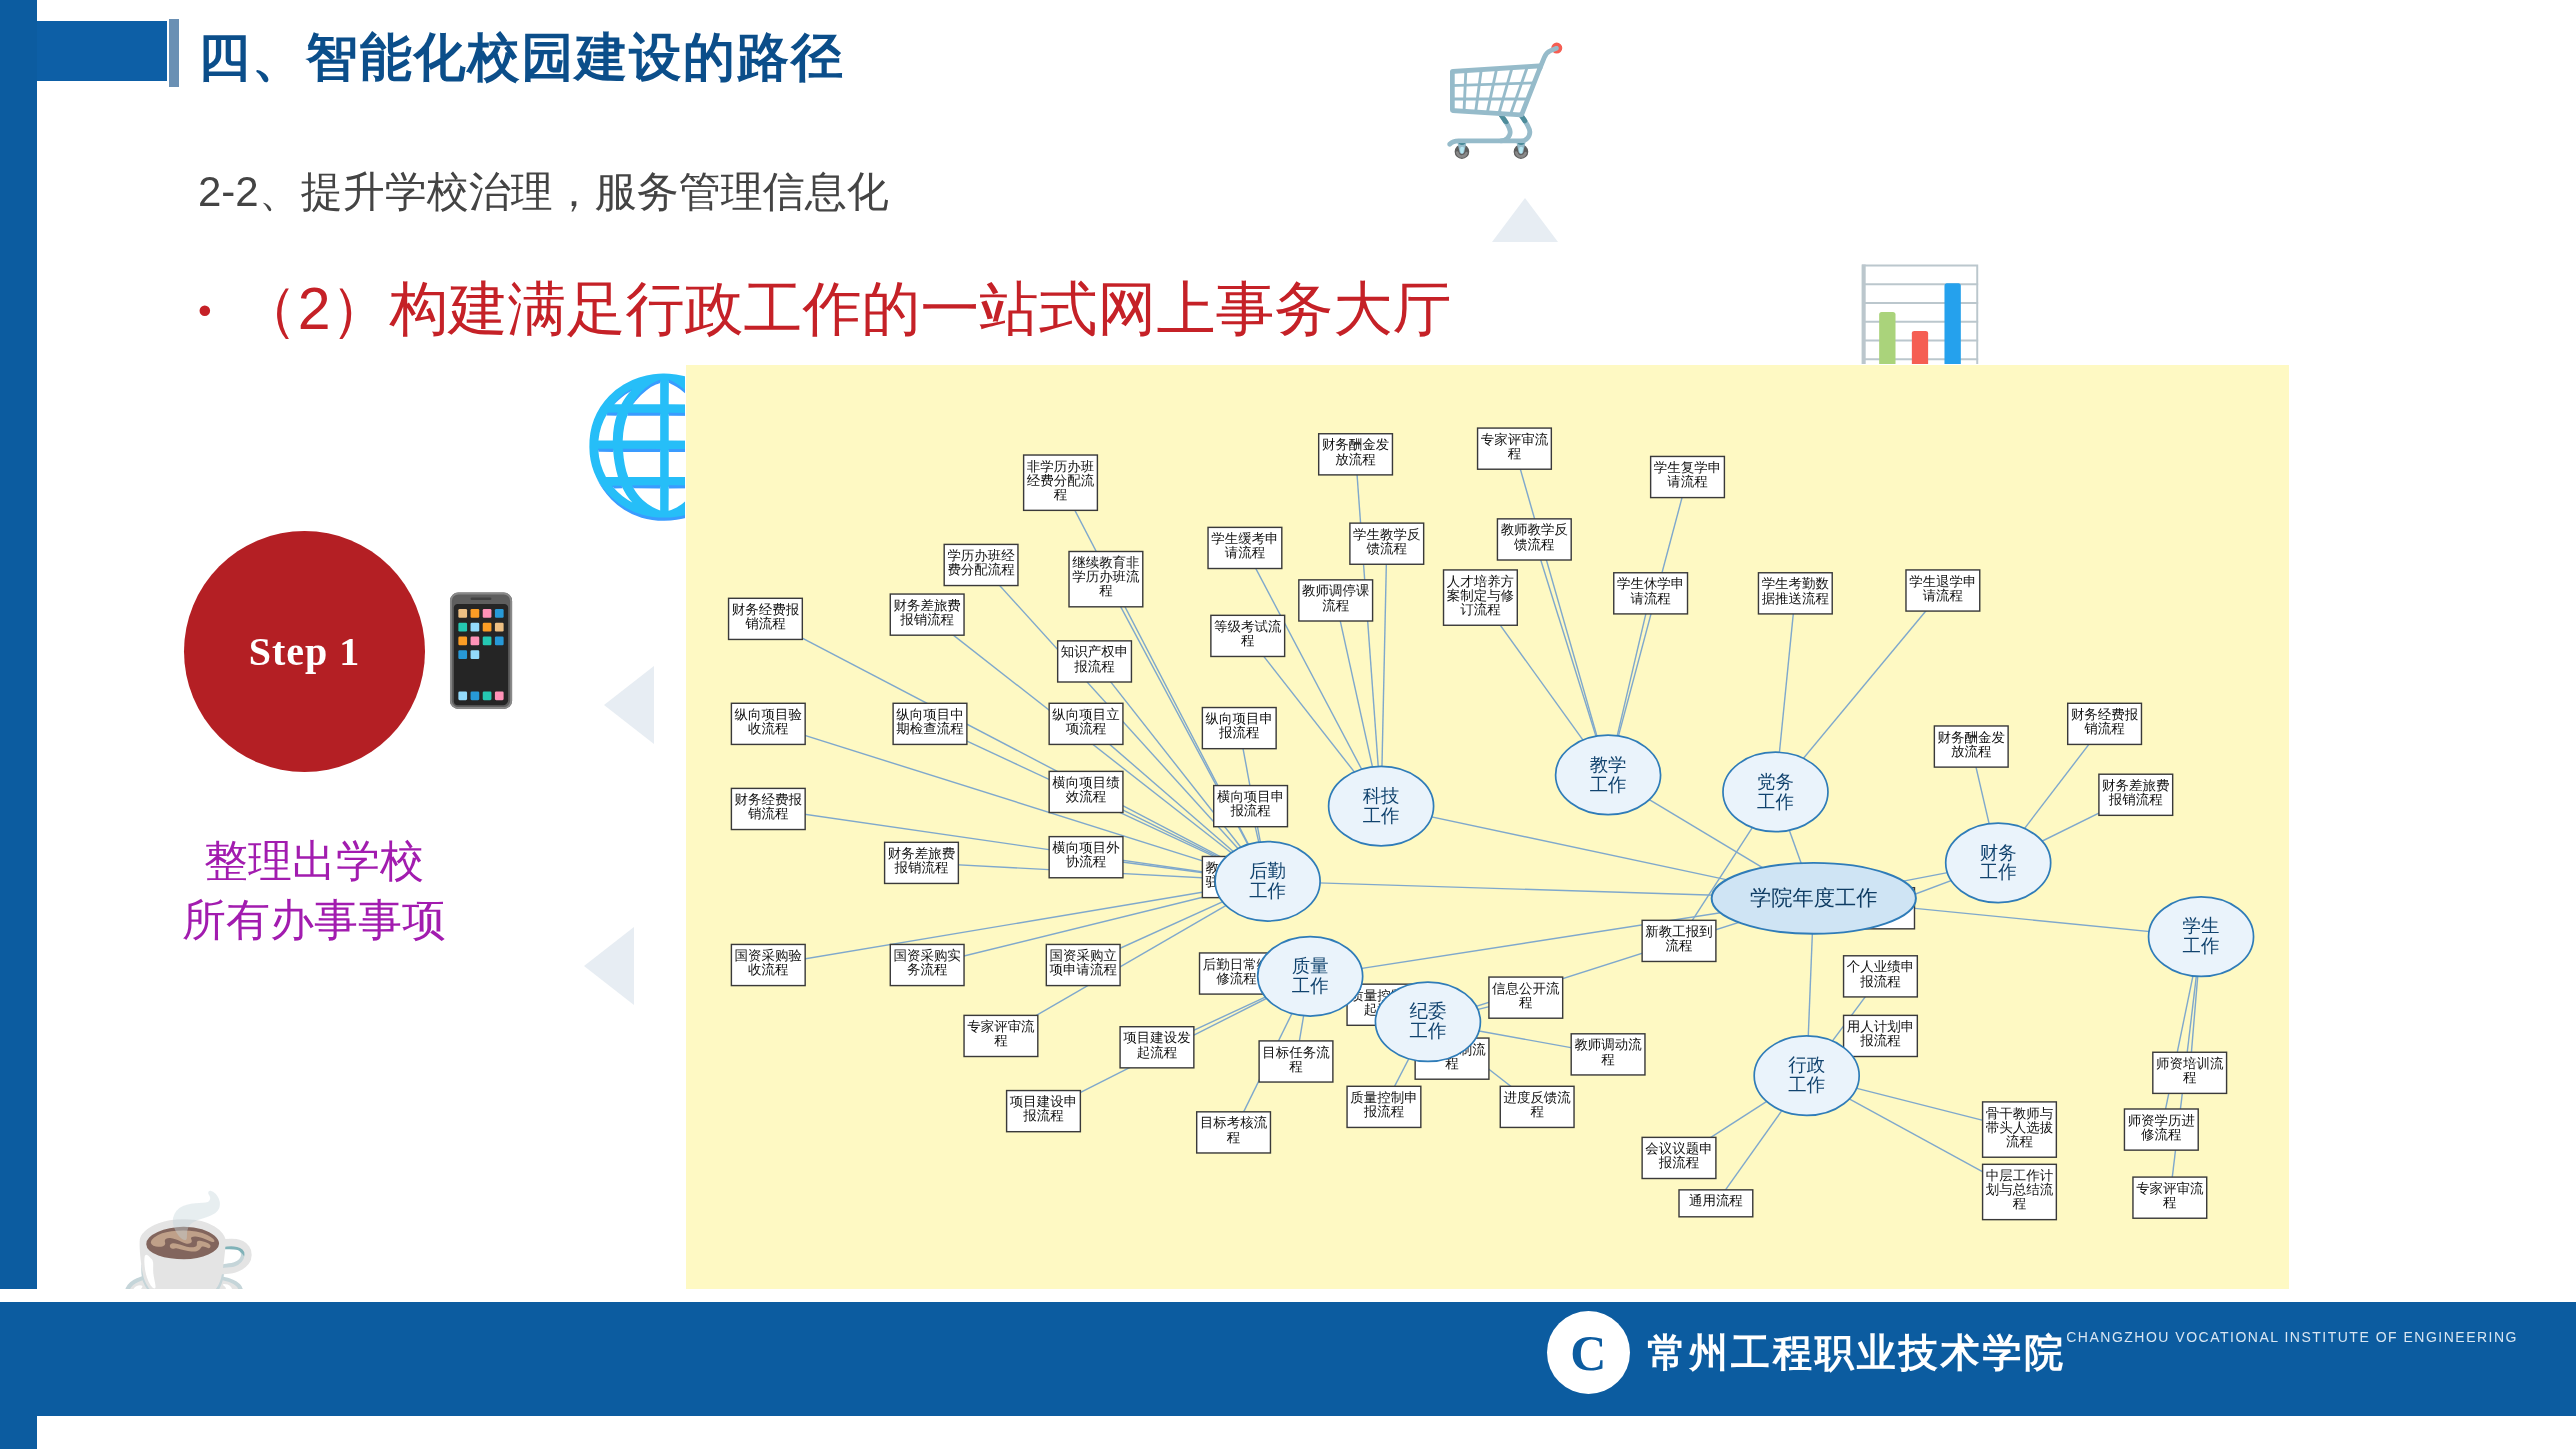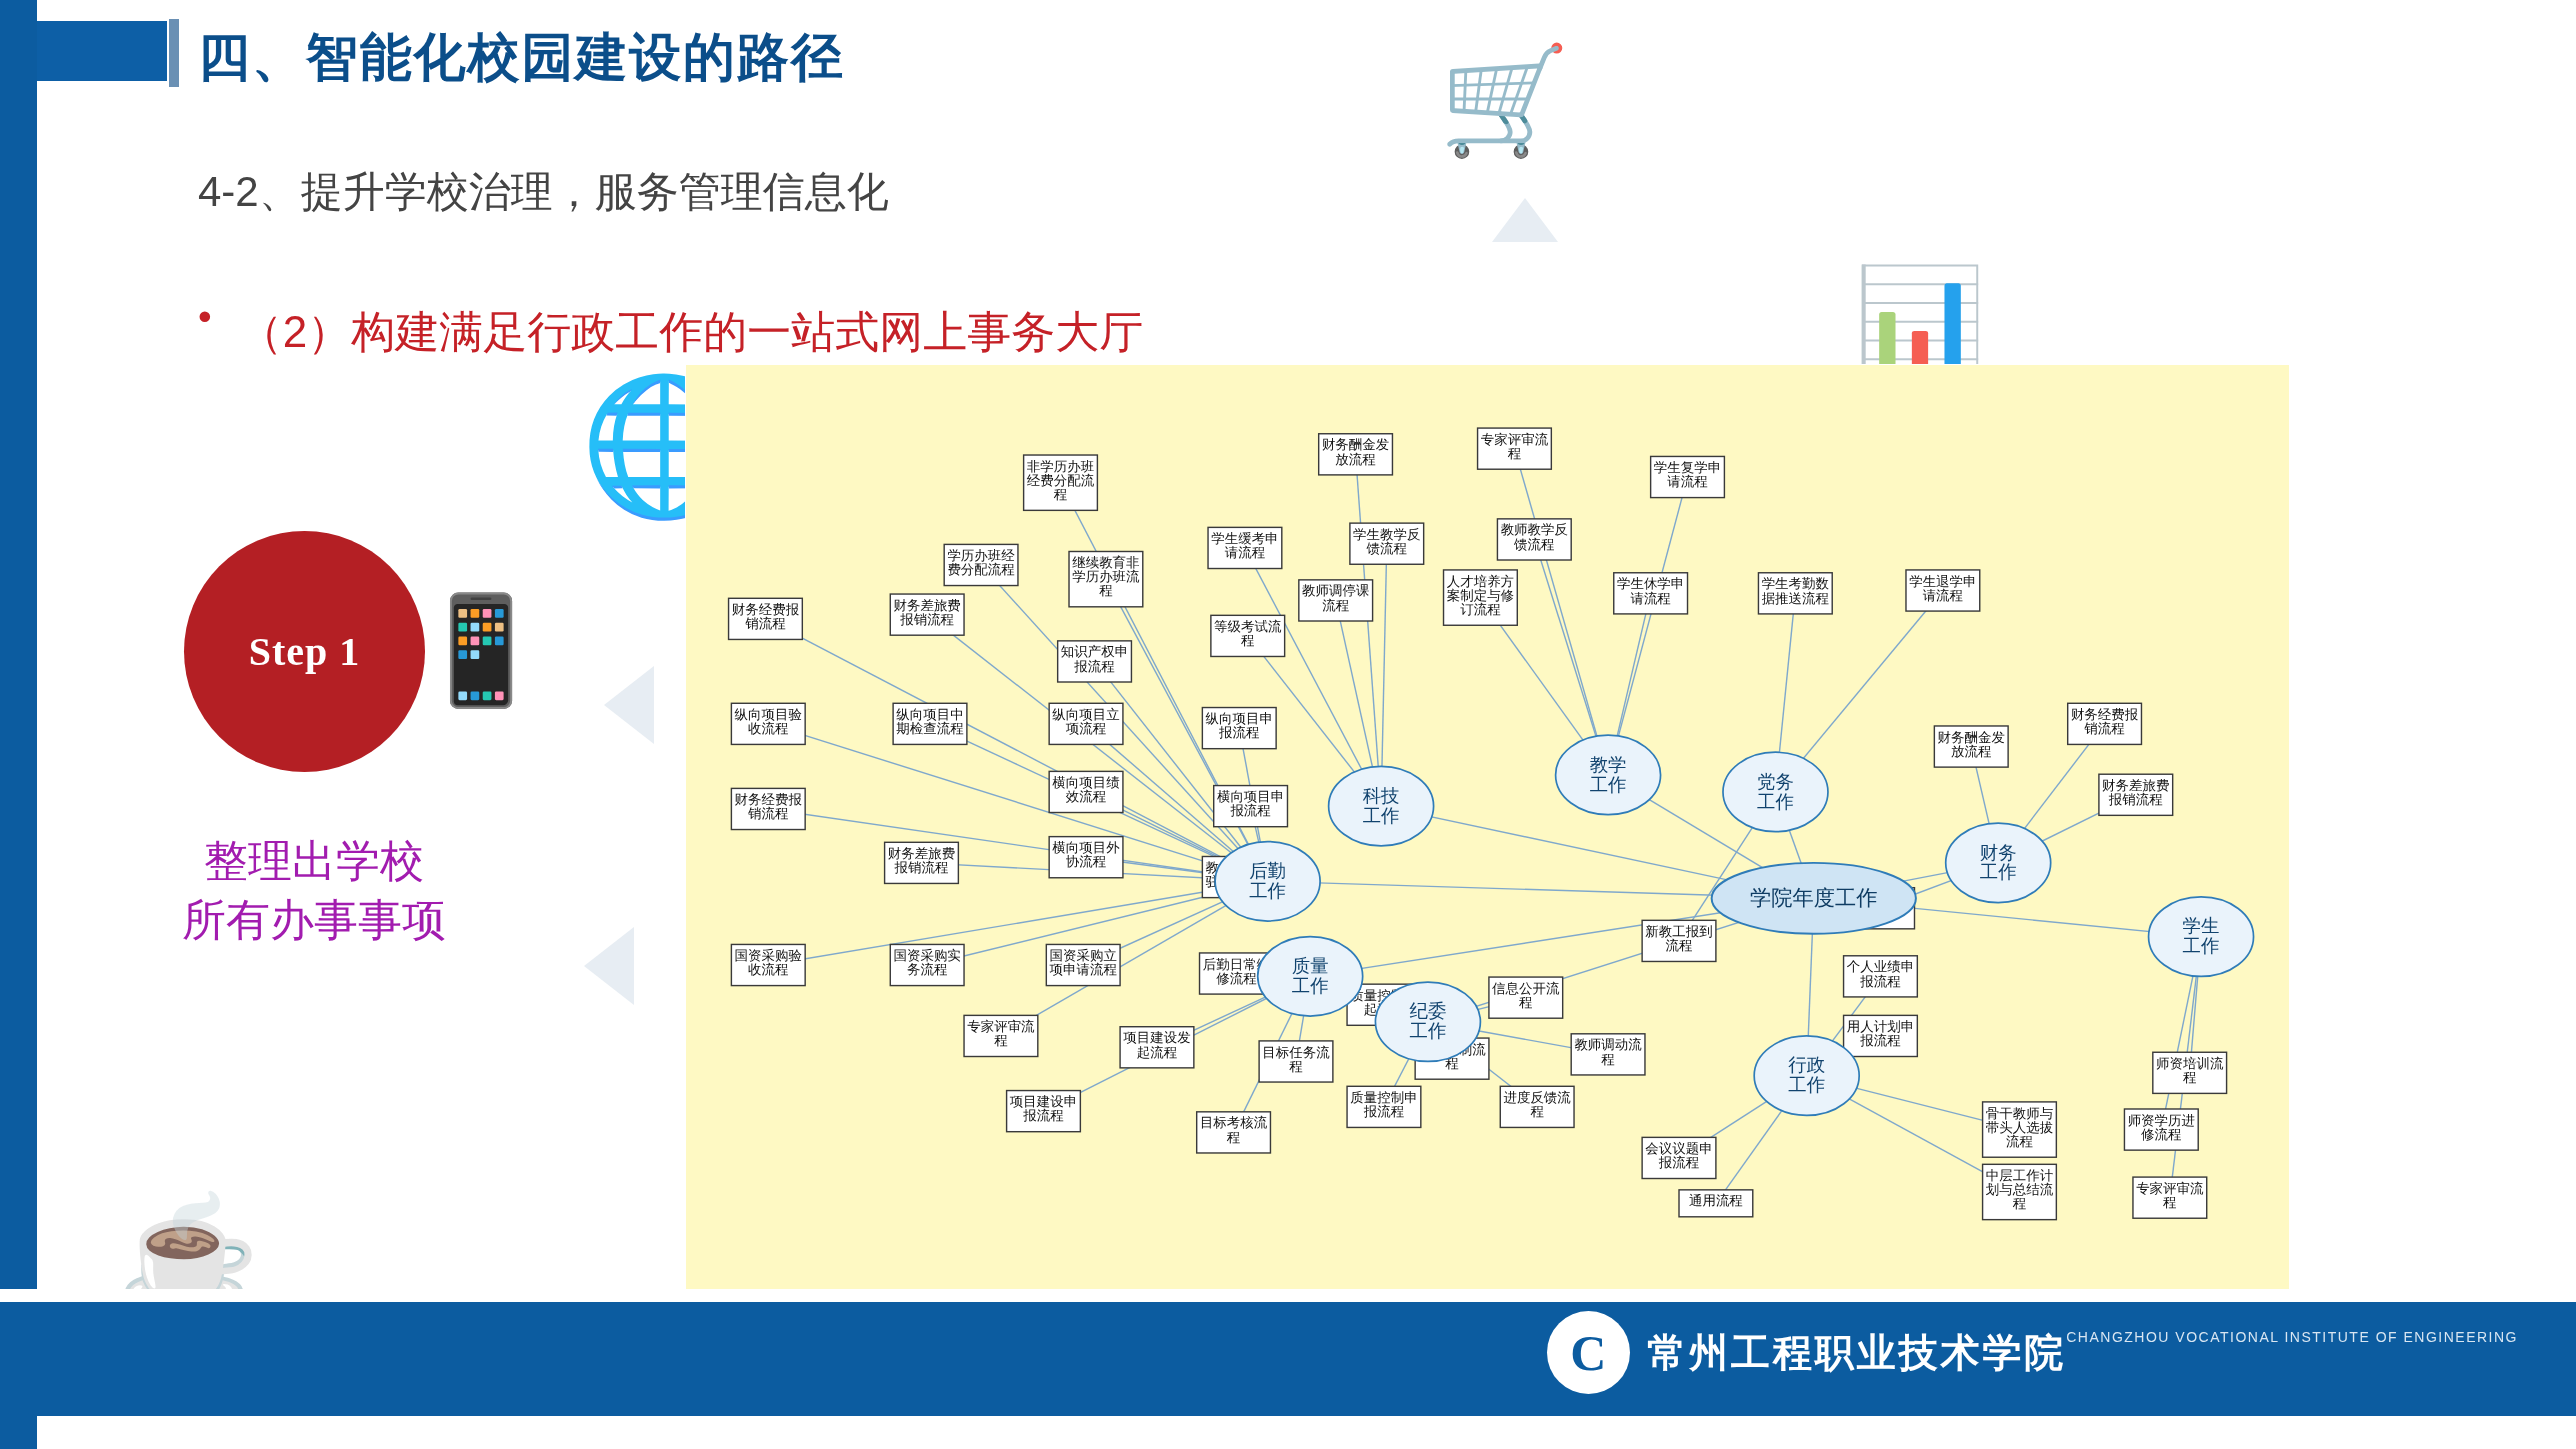--- a/index.html
+++ b/index.html
@@ -63,23 +63,22 @@
     align-items: center;
     gap: 27px;
     white-space: nowrap;
   }
   .bullet-dot {
     font-size: 39px;
     color: #c52127;
     line-height: 1;
   }
   .bullet-text {
-    font-size: 44px;
+    font-size: 59px;
     color: #c52127;
-    margin-top: 33px;
   }
 
   
   .wm {
     position: absolute;
     color: #dfe7ee;
     opacity: .85;
     pointer-events: none;
   }
   .wm-globe { left: 580px; top: 367px; font-size: 135px; color: #e3eaf1; }
@@ -241,21 +240,21 @@
 </head>
 <body>
 
 <div id="slide">
 
   <div class="left-rail"></div>
   <div class="top-left-block"></div>
   <div class="title-bar"></div>
 
   <div class="page-title">四、智能化校园建设的路径</div>
-  <div class="subtitle">4-2、提升学校治理，服务管理信息化</div>
+  <div class="subtitle">2-2、提升学校治理，服务管理信息化</div>
 
   <div class="bullet-row">
     <span class="bullet-dot">•</span>
     <span class="bullet-text">（2）构建满足行政工作的一站式网上事务大厅</span>
   </div>
 
   <div class="wm wm-globe">🌐</div>
   <div class="wm wm-cart">🛒</div>
   <div class="wm wm-chart">📊</div>
   <div class="wm wm-monitor">💻</div>

